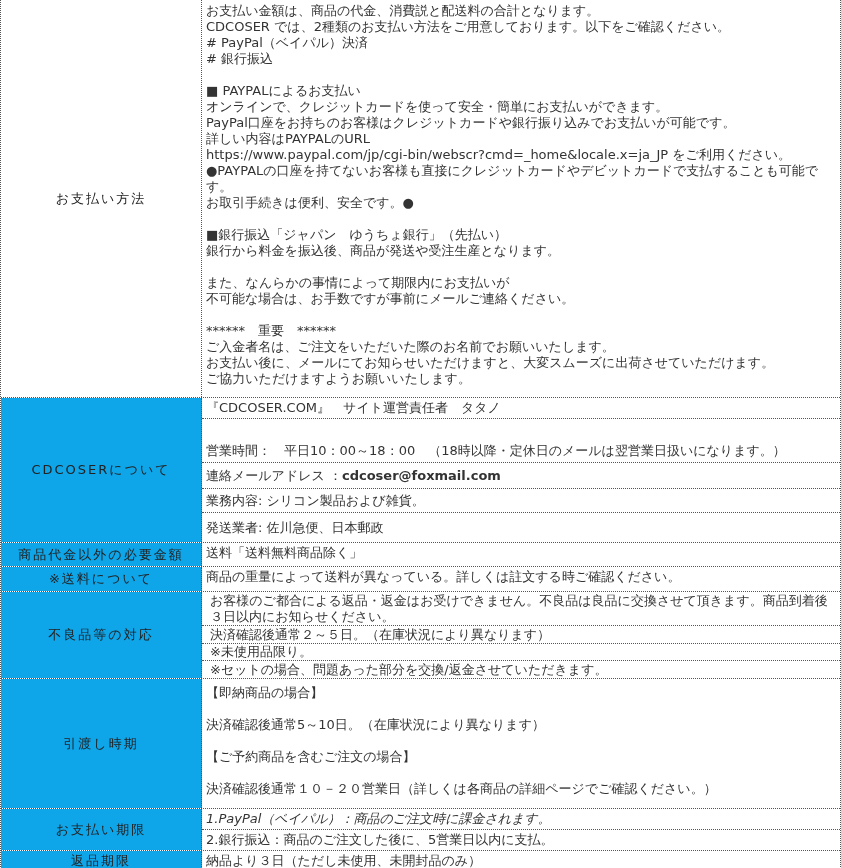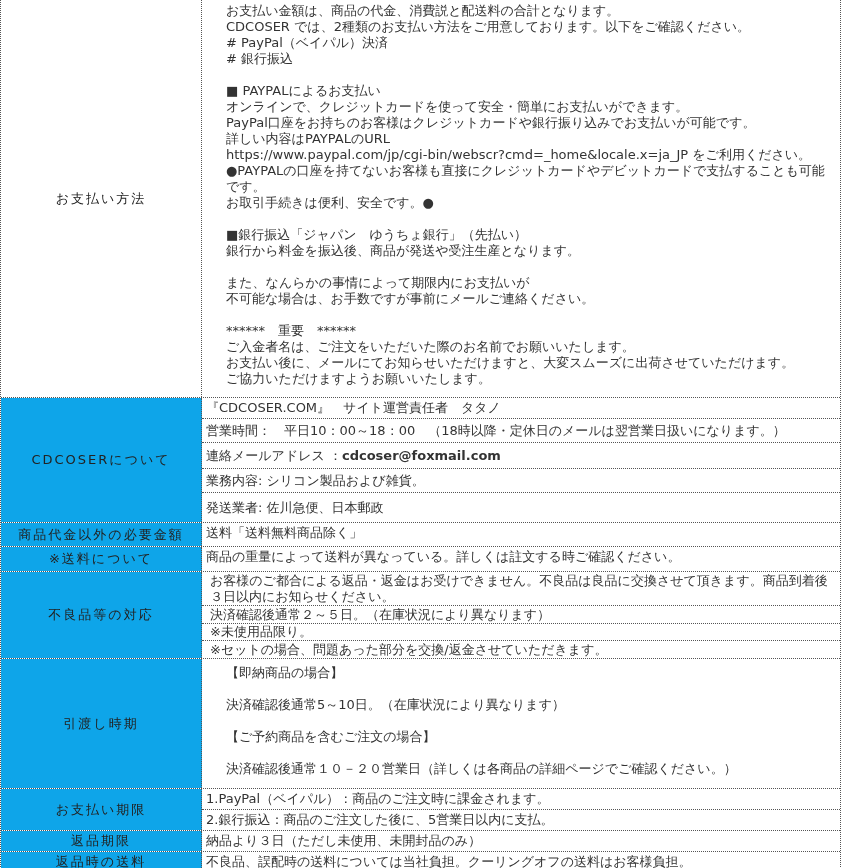--- a/index.html
+++ b/index.html
@@ -21,40 +21,40 @@
     border-right:1px dotted #555;
     display:flex;align-items:center;justify-content:center;
     font-weight:normal;text-align:left;
     letter-spacing:2px;
     color:#222;
     padding:2px;
   }
   .tint{background:#0ea5e9;}
   .cnt{flex:1 1 auto;min-width:0;box-sizing:border-box;}
   .pad{padding:2px 4px;}
-  .pre{white-space:pre-line;margin-left:20px;}
+  .pre{white-space:pre-line;}
   .sub{
     box-sizing:border-box;
     border-bottom:1px dotted #555;
     padding:2px 4px;
     display:flex;align-items:center;
   }
   .sub:last-child{border-bottom:none;}
   .b{font-weight:bold;}
   
   .r1{min-height:398px;} .r1 .cnt{padding-top:3px;}
   .r2{min-height:125px;}
-  .r2 .s0{min-height:21px;} .r2 .s1{min-height:24px;} .r2 .s2{min-height:26px;}
+  .r2 .s0{min-height:21px;} .r2 .s1{min-height:24px;margin-top:20px;} .r2 .s2{min-height:26px;}
   .r2 .s3{min-height:24px;} .r2 .s4{min-height:29px;}
   .r3{min-height:24px;} .r4{min-height:25px;}
   .r5{min-height:86px;} .r5 .sub{padding:0 8px;}
   .r5 .s0{min-height:34px;} .r5 .s1{min-height:18px;}
   .r5 .s2{min-height:16px;} .r5 .s3{min-height:17px;}
   .r6{min-height:130px;} .r6 .cnt{padding-top:6px;}
-  .r7{min-height:39px;} .r7 .s0{min-height:19px;} .r7 .s1{min-height:19px;}
+  .r7{min-height:39px;} .r7 .s0{min-height:19px;font-style:italic;} .r7 .s1{min-height:19px;}
   .r8{min-height:19px;} .r9{min-height:19px;}
 </style>
 </head>
 <body>
 
 <div class="tbl">
 
   <div class="row r1">
     <div class="lbl">お支払い方法</div>
     <div class="cnt pad pre">お支払い金額は、商品の代金、消費説と配送料の合計となります。

